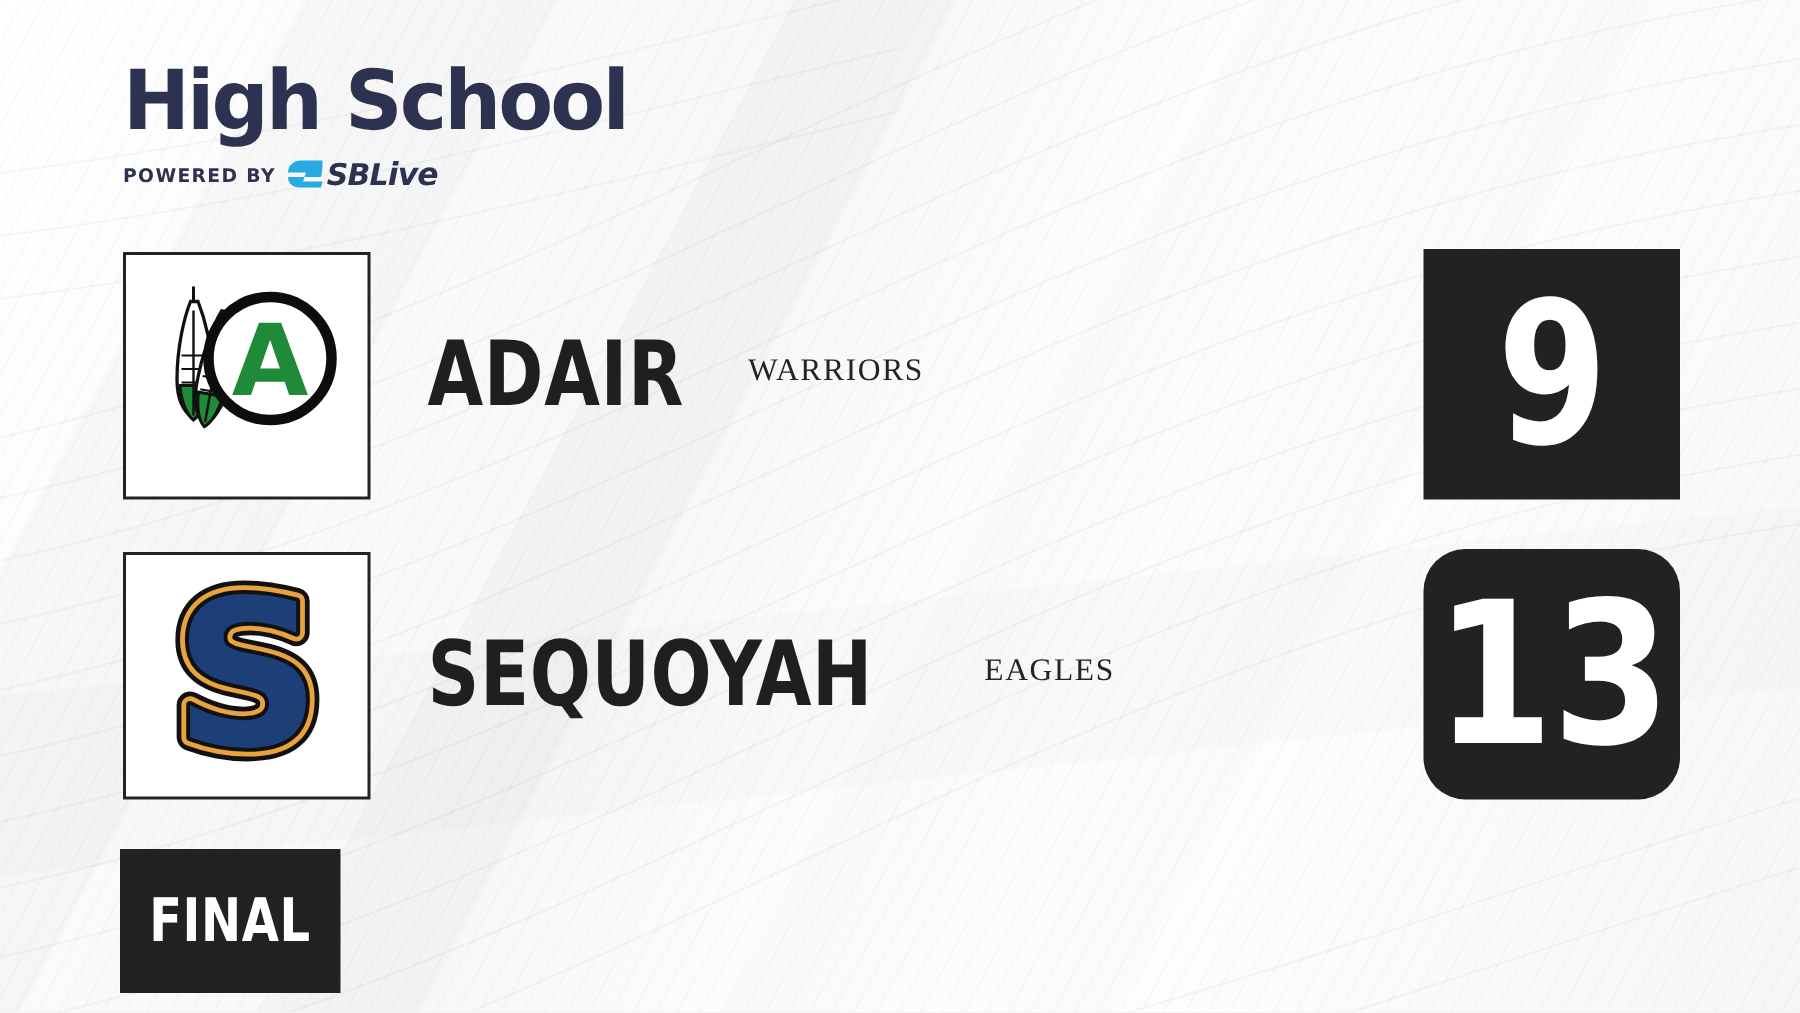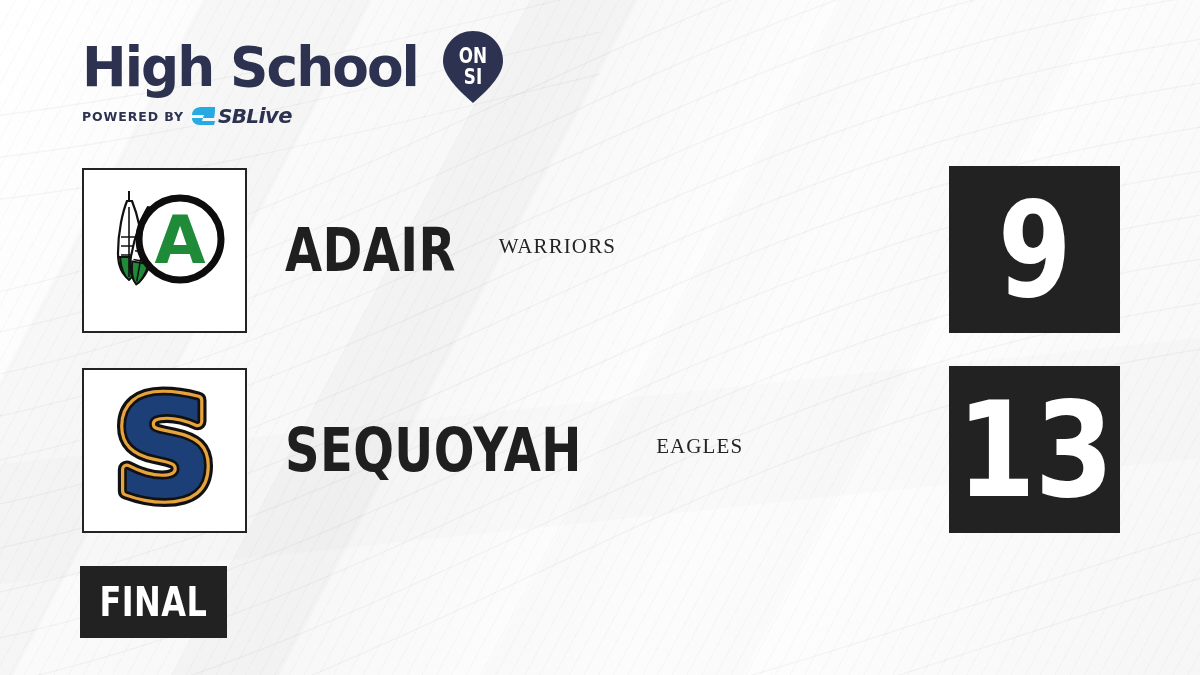--- a/index.html
+++ b/index.html
@@ -163,40 +163,40 @@
     left: 949px;
     width: 171px;
     height: 167px;
     background: #222222;
     display: flex;
     align-items: center;
     justify-content: center;
     overflow: visible;
   }
   .score-box.s1 { top: 166px; }
-  .score-box.s2 { top: 366px; }
+  .score-box.s2 { top: 366px; border-radius: 28px; }
   .score-value {
     font-family: "DejaVu Sans", sans-serif;
     font-weight: 700;
     font-size: 132px;
     line-height: 132px;
     color: #ffffff;
     letter-spacing: -1px;
     transform: scaleX(0.80);
     transform-origin: center center;
     white-space: nowrap;
   }
   .score-value.wide { transform: scaleX(0.86); }
 
   
   .status-bar {
     position: absolute;
     left: 80px;
     top: 566px;
-    height: 72px;
+    height: 96px;
     display: flex;
     align-items: stretch;
   }
   .status-chip {
     width: 147px;
     background: #222222;
     display: flex;
     align-items: center;
     justify-content: center;
     flex: none;
@@ -265,27 +265,20 @@
       <path d="M-40 162 C 180 138, 380 86, 600 32"></path>
       <path d="M-40 204 C 180 180, 380 128, 600 74"></path>
       <path d="M700 690 C 880 640, 1040 580, 1240 520"></path>
       <path d="M700 735 C 880 686, 1040 626, 1240 566"></path>
     </g>
   </svg>
 
   <div class="header">
     <div class="wordmark">
       <div class="wordmark-text">High School</div>
-      <div class="pin">
-        <svg width="62" height="74" viewBox="0 0 62 74">
-          <path d="M31 1 C14.4 1 1 14.4 1 31 C1 43.5 12.5 57 31 73 C49.5 57 61 43.5 61 31 C61 14.4 47.6 1 31 1 Z" fill="#2d3250"></path>
-          <text x="31" y="33" text-anchor="middle" font-family="DejaVu Sans, sans-serif" font-size="21" font-weight="700" fill="#ffffff" transform="scale(0.80 1) translate(7.75 0)">ON</text>
-          <text x="31" y="54" text-anchor="middle" font-family="DejaVu Sans, sans-serif" font-size="21" font-weight="700" fill="#ffffff" transform="scale(0.80 1) translate(7.75 0)">SI</text>
-        </svg>
-      </div>
     </div>
     <div class="powered">
       <span class="powered-label">POWERED BY</span>
       <span class="sblive">
         <svg class="sblive-mark" width="24" height="22" viewBox="0 0 24 22">
           <path d="M23 2 L9 2 C3 2 0 6 0 10 L12 10 L11 13 L0 13 C0 17 3 20 8 20 L22 20 L23 16 L10 16 L11 13 L22 13 C23 9 23 5 23 2 Z" fill="#27a9e1"></path>
         </svg>
         <span class="sblive-text"><span>SBL</span><span class="lite">ive</span></span>
       </span>
     </div>

